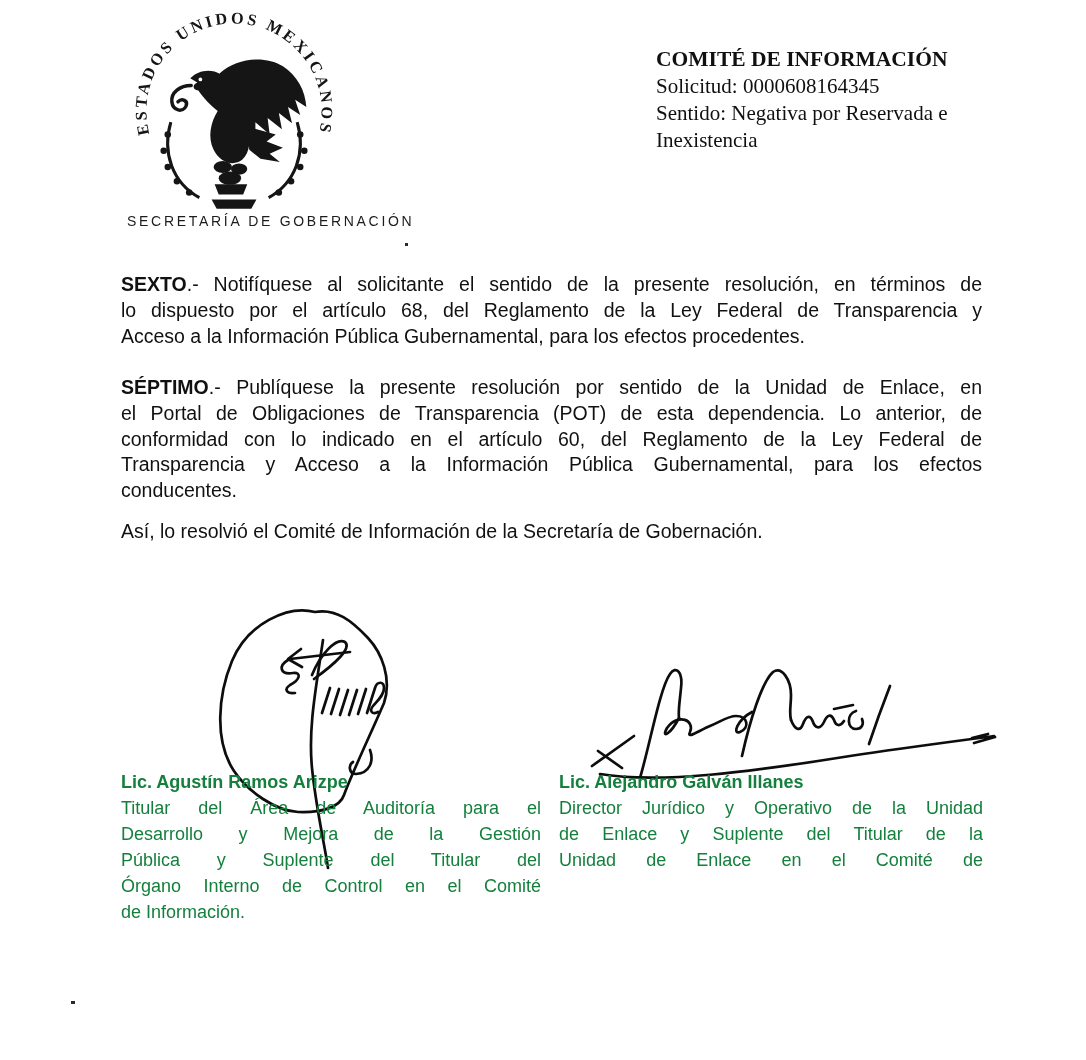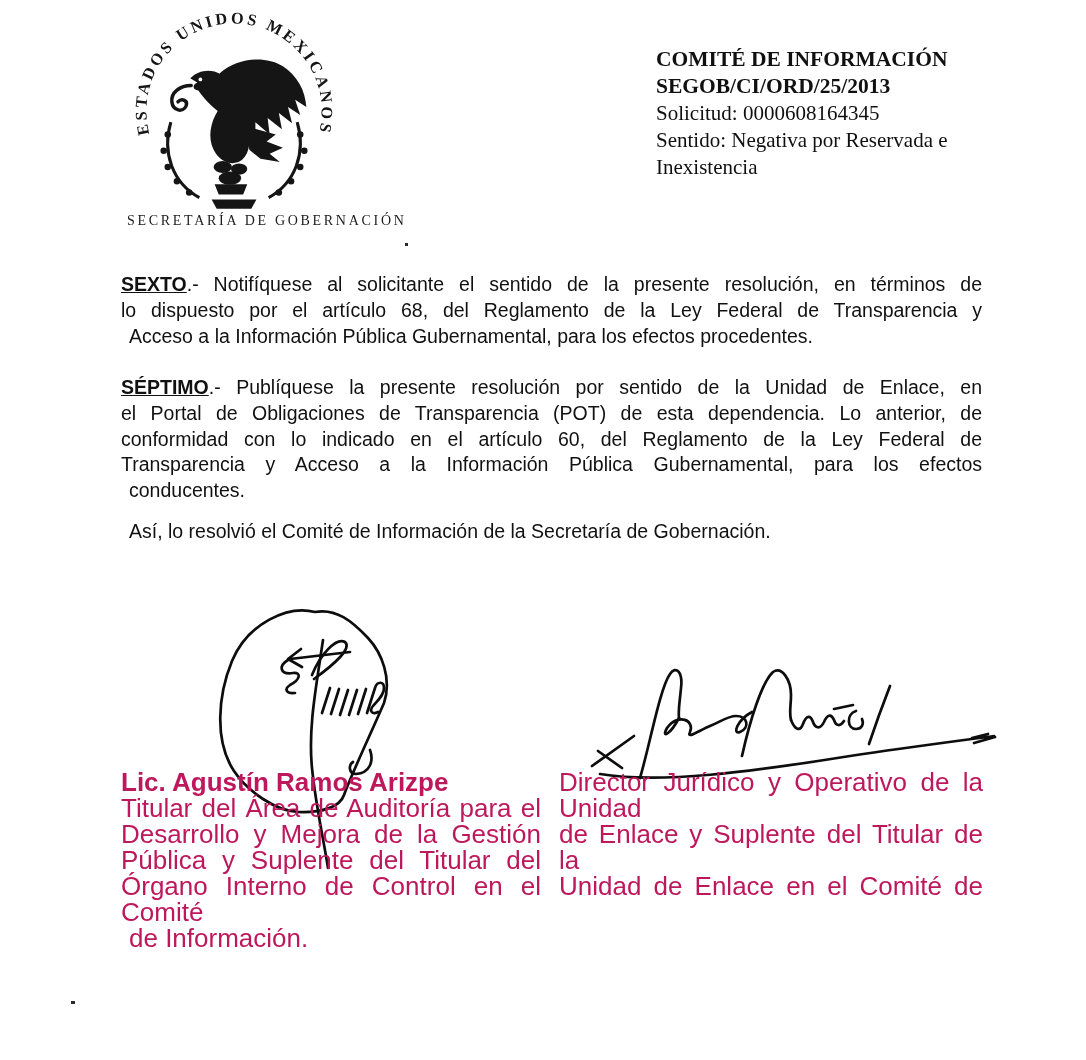--- a/index.html
+++ b/index.html
@@ -9,46 +9,46 @@
     background:#ffffff;
     color:#121212;
     font-family:"Liberation Sans", sans-serif;
     overflow:hidden;
   }
 
   
   .seal { position:absolute; left:126px; top:12px; width:216px; height:202px; }
   .agency {
     position:absolute; left:127px; top:213px;
-    font-family:Liberation Serif, serif;
+    font-family:Liberation Sans, sans-serif;
     font-size:14px; letter-spacing:2.7px; white-space:nowrap;
     color:#1c1c1c;
   }
 
   
   .ref-header {
     position:absolute; left:656px; top:46px; width:352px;
     font-family:"Liberation Serif", serif;
     font-size:21px; line-height:27px; color:#101010;
   }
   .ref-header .bold { font-weight:bold; font-size:21.5px; }
 
   
   .par {
     position:absolute; left:121px; width:861px;
     font-size:19.5px; line-height:25.8px; color:#111;
   }
   .jl  { display:block; text-align:justify; text-align-last:justify; }
-  .jl.end { text-align:left; text-align-last:left;margin-left:8px; }
-  .lead { font-weight:bold;text-decoration:underline; }
+  .jl.end { text-align:left; text-align-last:left; }
+  .lead { font-weight:bold; }
 
   
   .sig-block {
     position:absolute; top:769px;
-    font-size:26px; line-height:26px; color:#be185d;
+    font-size:18px; line-height:26px; color:#15803d;
   }
   .sig-block.left  { left:121px; width:420px; }
   .sig-block.right { left:559px; width:424px; }
   .sig-name { font-weight:bold; display:block; }
   .sig-svg { position:absolute; pointer-events:none; }
   .sig-svg path { fill:none; stroke:#0d0d0d; stroke-width:2.7; stroke-linecap:round; stroke-linejoin:round; }
 
   
   .speck { position:absolute; background:#2a2a2a; }
   .speck.s1 { left:405px; top:243px; width:3px; height:3px; }
@@ -97,21 +97,20 @@
 
       <path d="M84 184 L128 184 L123 193 L89 193 Z"></path>
     </g>
   </svg>
 
   <div class="agency">SECRETARÍA DE GOBERNACIÓN</div>
   <div class="speck s1"></div>
 
   <div class="ref-header">
     <div class="bold">COMITÉ DE INFORMACIÓN</div>
-    <div class="bold">SEGOB/CI/ORD/25/2013</div>
     <div>Solicitud: 0000608164345</div>
     <div>Sentido: Negativa por Reservada e</div>
     <div>Inexistencia</div>
   </div>
 
   <div class="par" style="top:272px">
     <span class="jl"><b class="lead">SEXTO</b><span>.- Notifíquese al solicitante el sentido de la presente resolución, en términos de</span></span>
     <span class="jl">lo dispuesto por el artículo 68, del Reglamento de la Ley Federal de Transparencia y</span>
     <span class="jl end">Acceso a la Información Pública Gubernamental, para los efectos procedentes.</span>
   </div>
@@ -153,20 +152,21 @@
   <div class="sig-block left">
     <span class="sig-name">Lic. Agustín Ramos Arizpe</span>
     <span class="jl">Titular del Área de Auditoría para el</span>
     <span class="jl">Desarrollo y Mejora de la Gestión</span>
     <span class="jl">Pública y Suplente del Titular del</span>
     <span class="jl">Órgano Interno de Control en el Comité</span>
     <span class="jl end">de Información.</span>
   </div>
 
   <div class="sig-block right">
+    <span class="sig-name">Lic. Alejandro Galván Illanes</span>
     <span class="jl">Director Jurídico y Operativo de la Unidad</span>
     <span class="jl">de Enlace y Suplente del Titular de la</span>
     <span class="jl">Unidad de Enlace en el Comité de</span>
   </div>
 
   <div class="speck s2"></div>
 
 </div>
 
 </body></html>

